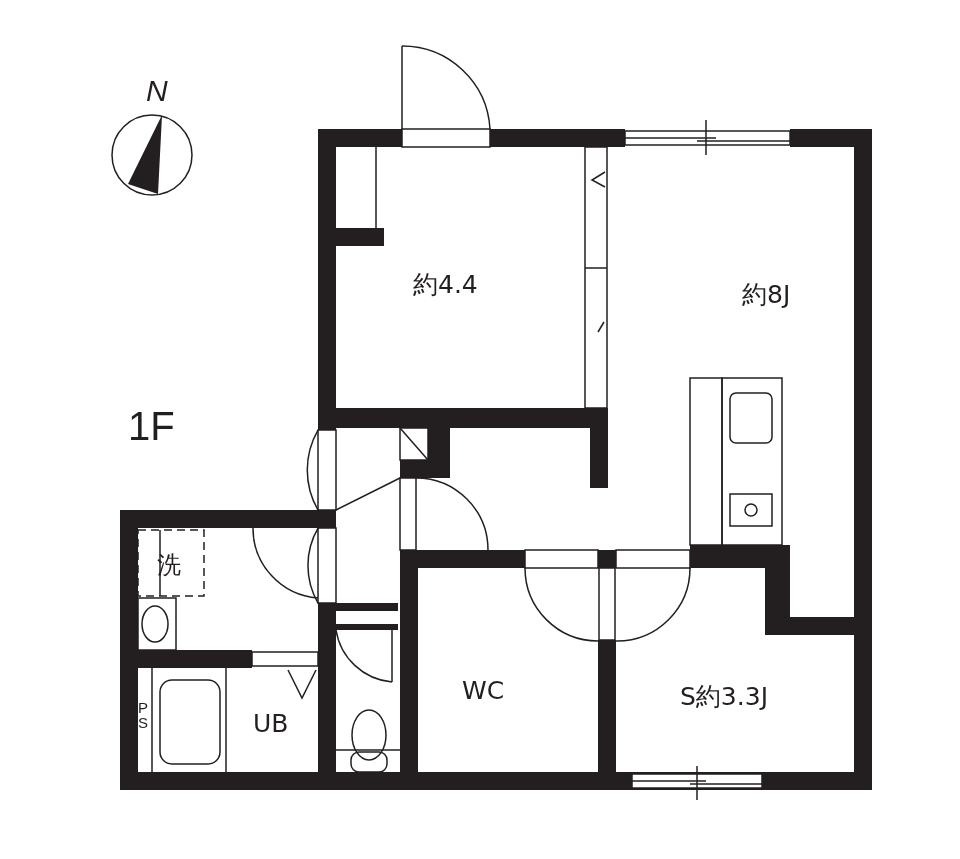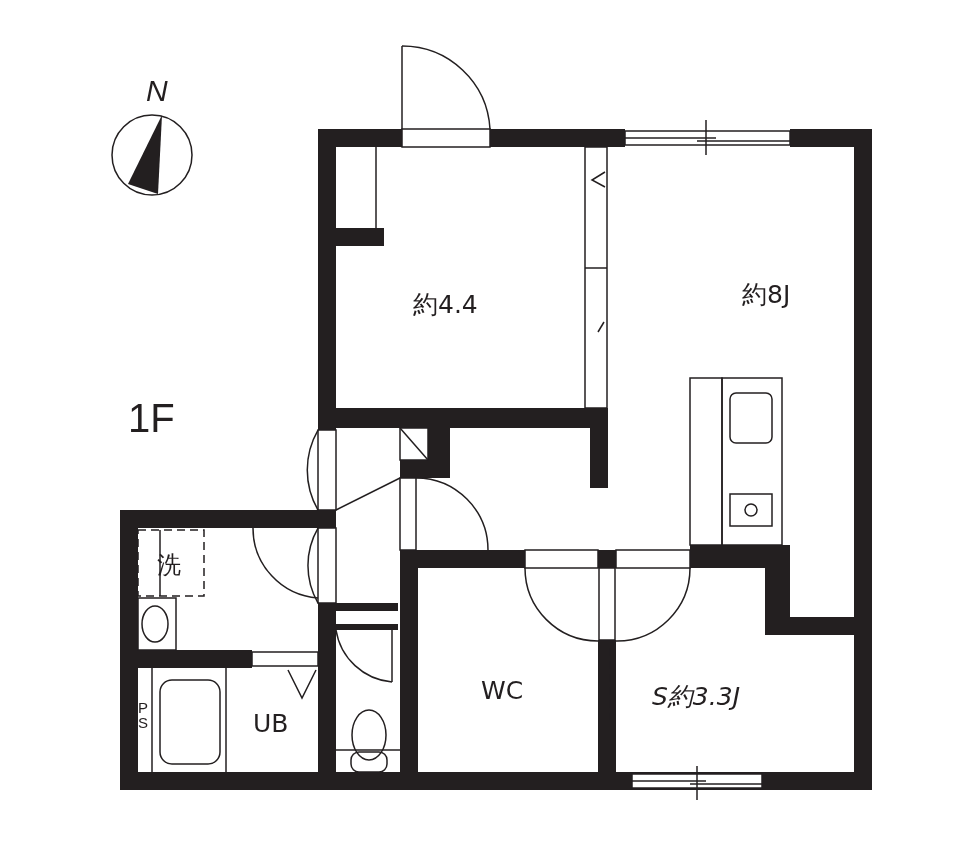--- a/index.html
+++ b/index.html
@@ -1,20 +1,20 @@
 <!DOCTYPE html>
 <html><head>
 <meta charset="utf-8">
 <style>
   html, body { margin: 0; padding: 0; background: #ffffff; }
   body { width: 960px; height: 859px; position: relative; overflow: hidden; font-family: "DejaVu Sans", sans-serif; }
   svg { position: absolute; left: 0; top: 0; }
   .lbl { position: absolute; color: #231f20; white-space: nowrap; font-family: "DejaVu Sans", sans-serif; }
   .room { font-size: 25px; }
-  .floor { font-size: 40px; font-family: "Liberation Sans", sans-serif; }
+  .floor { font-size: 40px; font-family: "Liberation Sans", sans-serif; margin-top: 8px; }
   .north { font-size: 30px; font-style: italic; font-family: "Liberation Sans", sans-serif; }
   .wash { font-size: 24px; }
   .ps { font-size: 15px; line-height: 15px; font-family: "Liberation Sans", sans-serif; }
 </style>
 </head>
 <body>
 
 <svg width="960" height="859" viewBox="0 0 960 859">
   <g fill="#231f20" stroke="none">
 
@@ -131,19 +131,19 @@
 
   <g>
     <circle cx="152" cy="155" r="40" fill="none" stroke="#231f20" stroke-width="1.5"></circle>
     <polygon points="162,115 128,184 158,194" fill="#231f20"></polygon>
   </g>
 </svg>
 
 <span class="lbl north" style="left:146px; top:74px;">N</span>
 <span class="lbl floor" style="left:128px; top:396px;">1F</span>
 
-<span class="lbl room" style="left:413px; top:288px;">約4.4</span>
+<span class="lbl room" style="left:413px; top:268px;">約4.4</span>
 <span class="lbl room" style="left:696px; top:278px;margin-left:46px;">約8J</span>
-<span class="lbl room" style="left:652px; top:680px;font-style:italic;">S約3.3J</span>
-<span class="lbl room" style="left:481px; top:676px;">WC</span>
+<span class="lbl room" style="left:680px; top:680px;">S約3.3J</span>
+<span class="lbl room" style="left:462px; top:676px;">WC</span>
 <span class="lbl room" style="left:253px; top:709px;">UB</span>
 <span class="lbl wash" style="left:157px; top:549px;">洗</span>
 <span class="lbl ps" style="left:138px; top:700px; width:10px; word-break:break-all; white-space:normal;">PS</span>
 
 </body></html>

